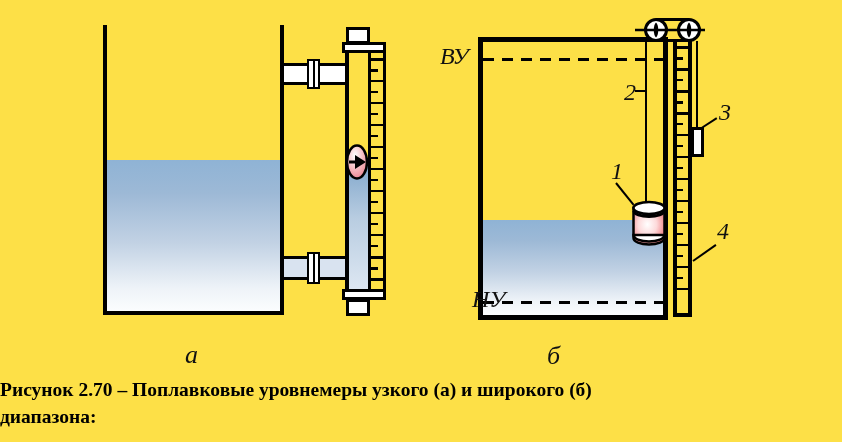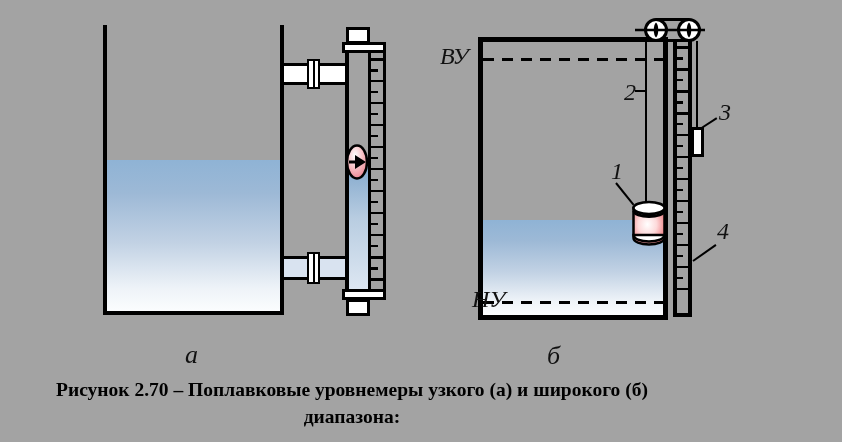--- a/index.html
+++ b/index.html
@@ -1,32 +1,32 @@
 <!DOCTYPE html>
 <html><head>
 <meta charset="utf-8">
 <style>
   html,body{margin:0;padding:0;background:#fff;}
-  #stage{position:relative;width:842px;height:442px;background:#a3a3a3;overflow:hidden;
+  #stage{position:relative;width:842px;height:442px;background:#fde047;overflow:hidden;
          font-family:"Liberation Serif",serif;}
   .abs{position:absolute;}
   .blk{background:#000;}
   .liquid{background:linear-gradient(to bottom,#8FB3D5 0%,#9db9d6 22%,#c2d2e4 55%,#eef3f8 85%,#fbfdfe 100%);}
   .pipe{background:#fff;border-top:3px solid #000;border-bottom:3px solid #000;box-sizing:border-box;}
   .pipe.filled{background:#d9e3f0;}
   .valve{background:#fff;border:2px solid #000;box-sizing:border-box;}
   .valve-mid{position:absolute;left:50%;top:0;width:2px;height:100%;margin-left:-1px;background:#000;}
   .boxpart{background:#fff;border:3px solid #000;box-sizing:border-box;}
   .ticks-long{background:repeating-linear-gradient(to bottom,#000 0 2.5px,transparent 2.5px 22px);}
   .ticks-short{background:repeating-linear-gradient(to bottom,#000 0 2.5px,transparent 2.5px 22px);}
   .dashline{height:2.5px;background:repeating-linear-gradient(to right,#000 0 11px,transparent 11px 19px);}
   .leader{height:2px;background:#000;transform-origin:0 50%;}
   .lbl{color:#111;font-style:italic;font-size:24px;line-height:24px;white-space:nowrap;}
   .panel-lbl{color:#111;font-style:italic;font-size:26px;line-height:26px;}
-  .caption{left:16px;top:376px;width:672px;text-align:center;font-weight:bold;
+  .caption{left:0;top:376px;width:672px;font-weight:bold;
            font-size:19.5px;line-height:27px;color:#000;}
 </style>
 </head>
 <body>
 
 <div id="stage">
 
   <div class="abs liquid" style="left:107px;top:160px;width:173px;height:151px;"></div>
   <div class="abs blk" style="left:103px;top:25px;width:4px;height:290px;"></div>
   <div class="abs blk" style="left:280px;top:25px;width:4px;height:290px;"></div>

